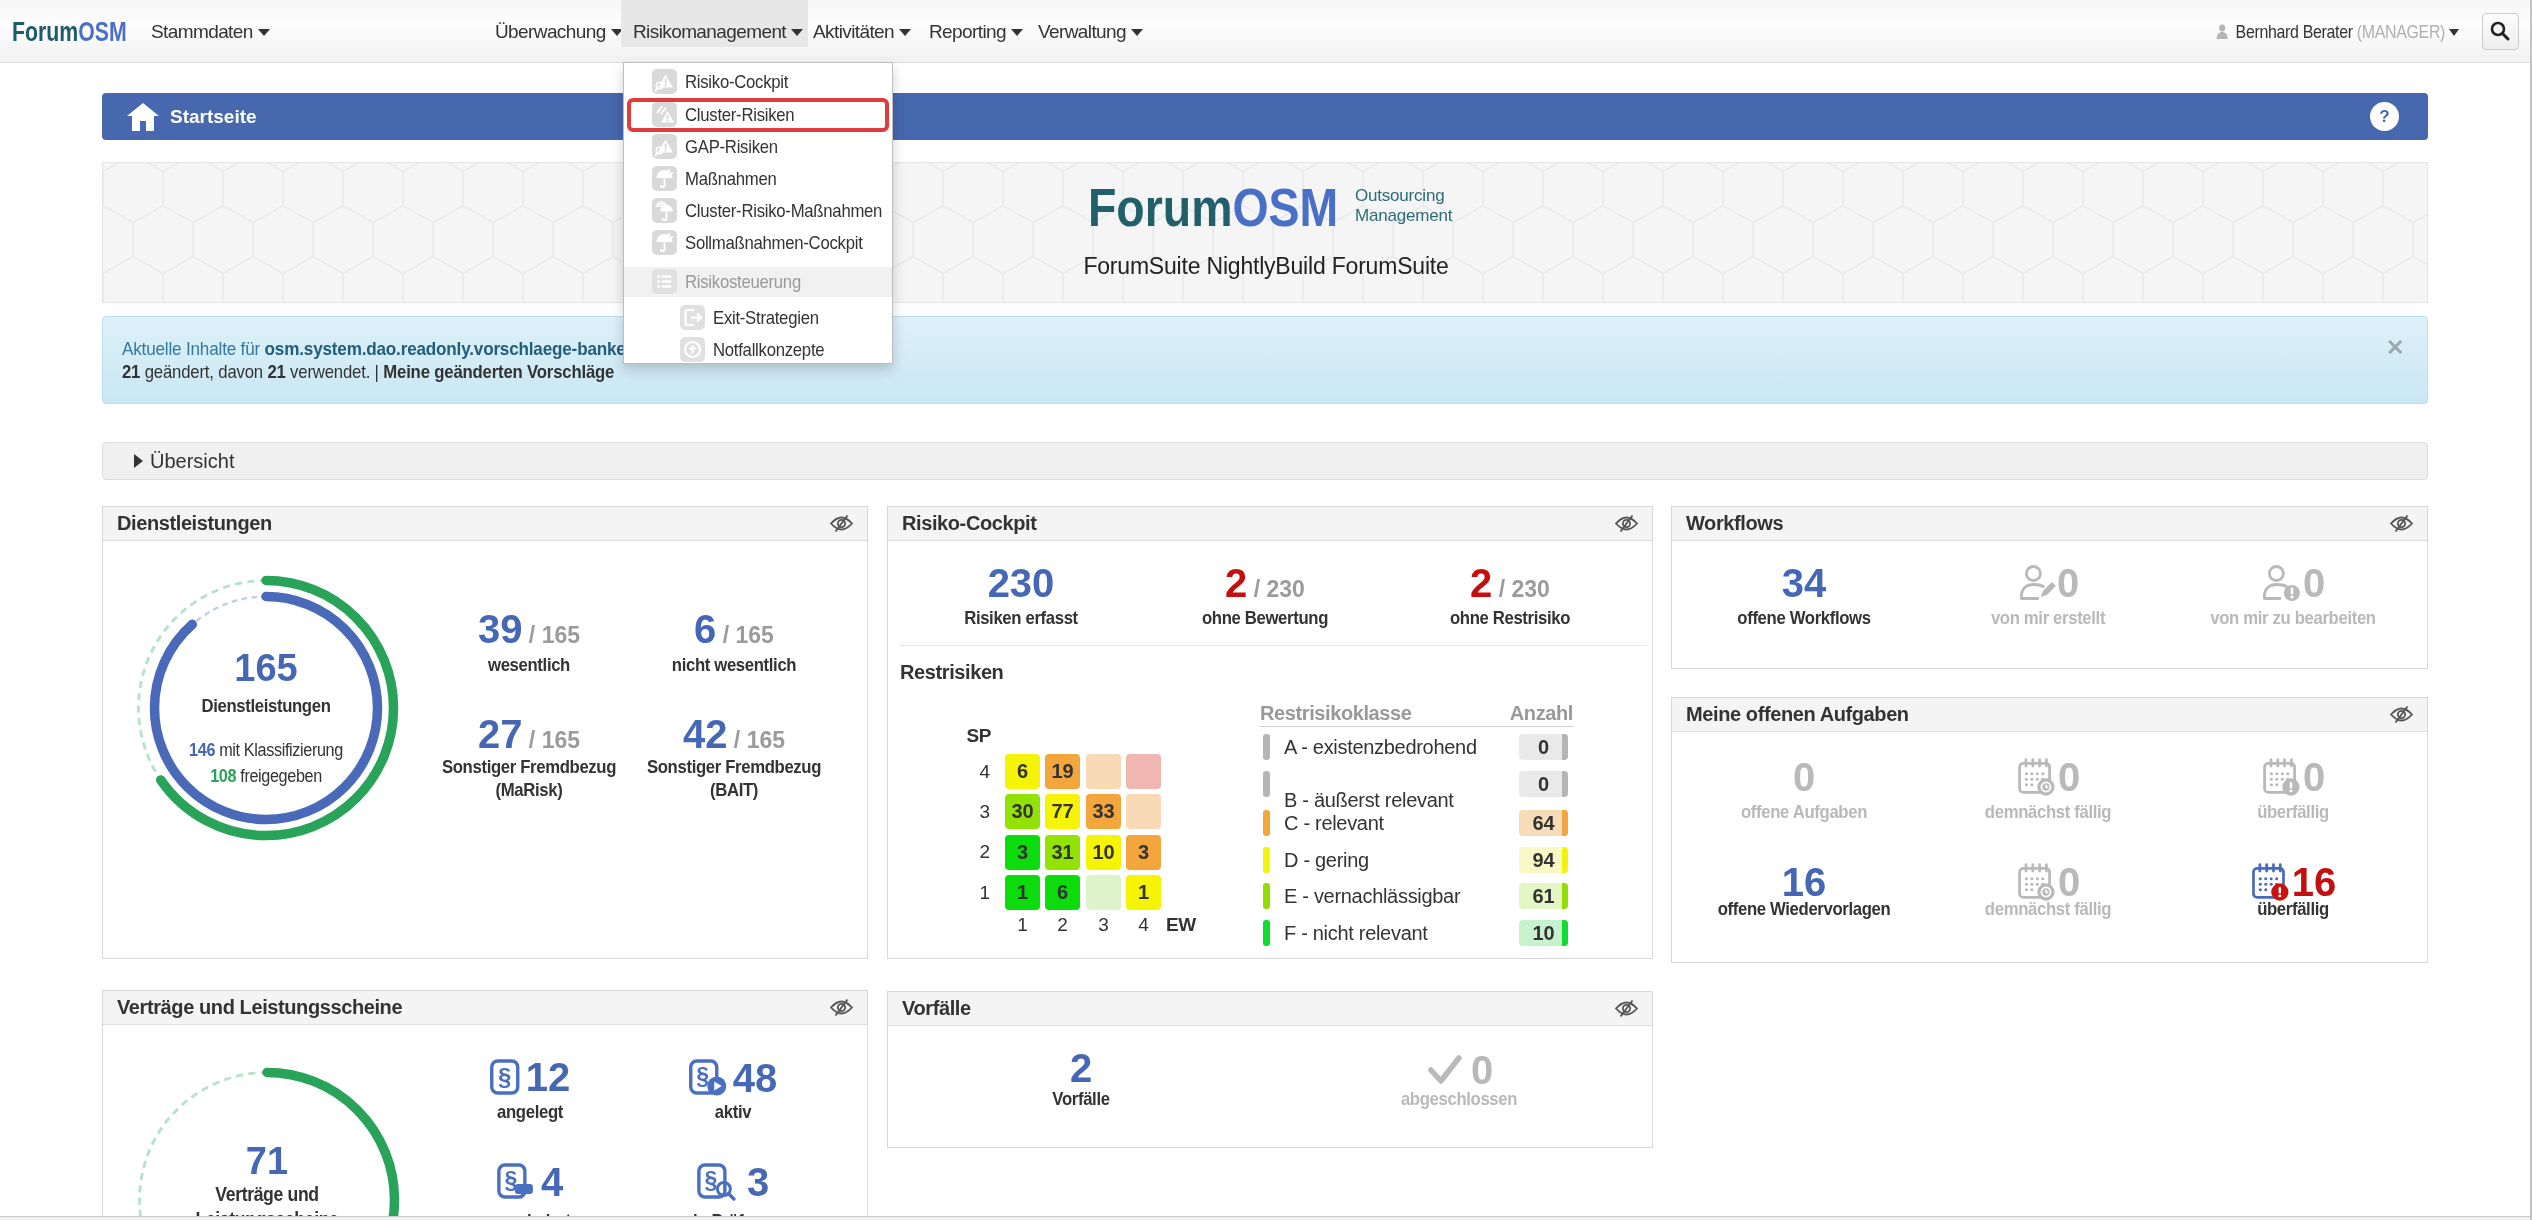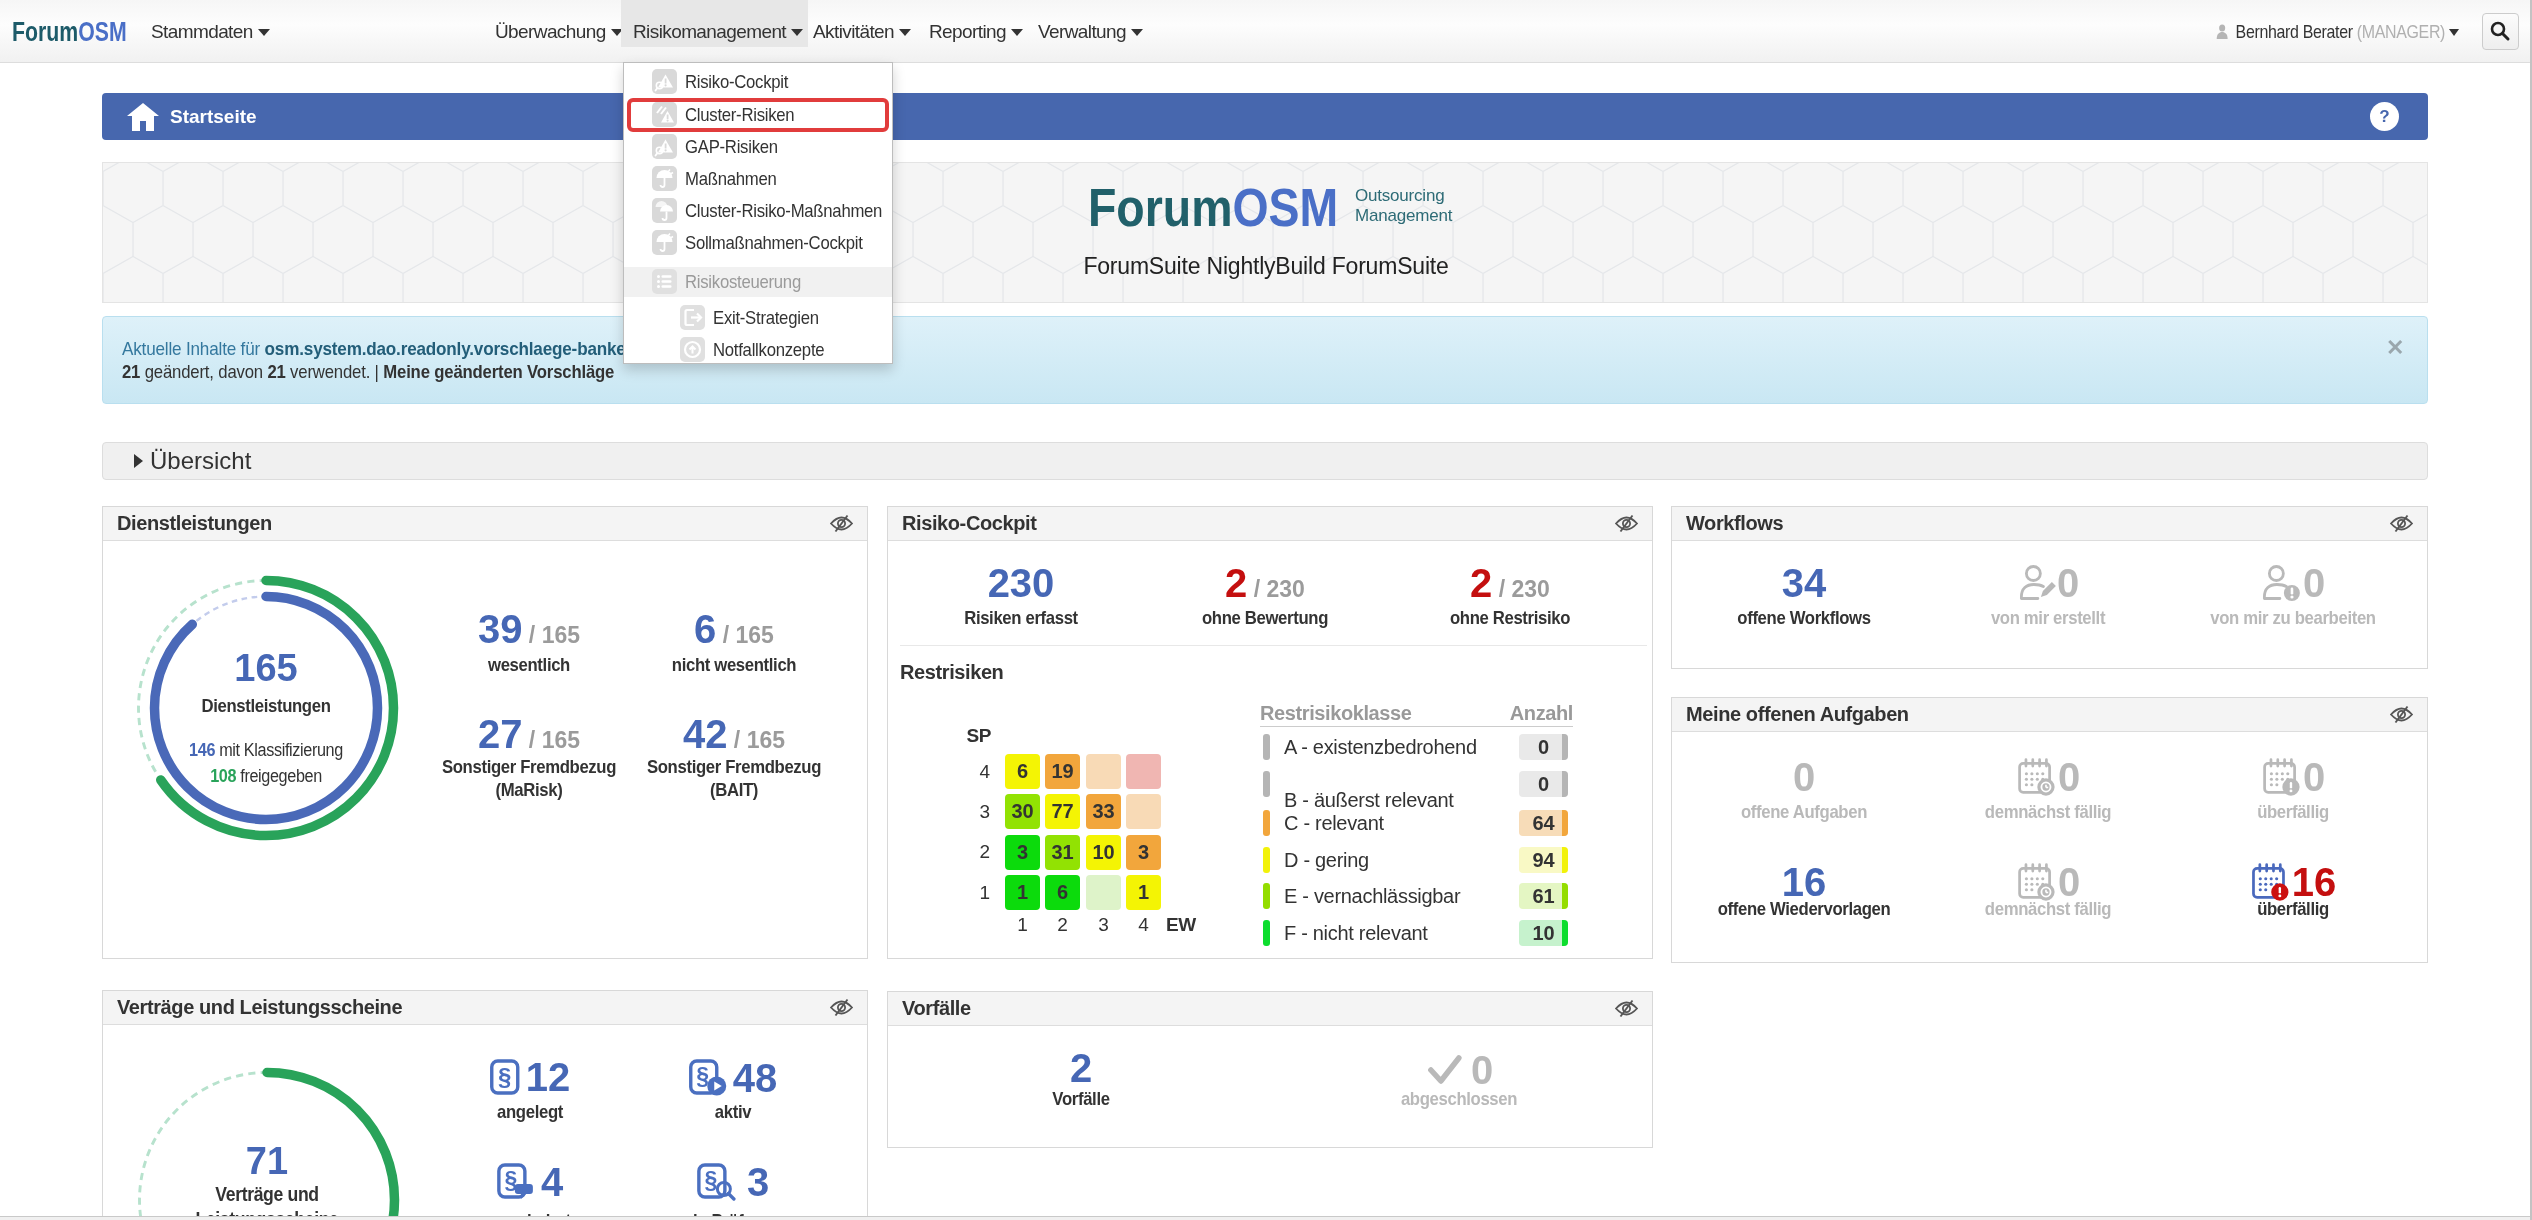--- a/index.html
+++ b/index.html
@@ -29,21 +29,21 @@
 #bnline{position:absolute;left:0;top:90px;width:2326px;text-align:center;font-size:23px;letter-spacing:-0.2px;color:#222}
 
 #alert{position:absolute;left:102px;top:316px;width:2326px;height:88px;background:linear-gradient(180deg,#def1f9,#c9e7f3);border:1px solid #b9dfef;border-radius:4px;font-size:19px;letter-spacing:-0.2px}
 #alert .l1{position:absolute;left:19px;top:21px;color:#34789e;transform:scaleX(0.9);transform-origin:left center;white-space:nowrap}
 #alert .l1 b{color:#235e79}
 #alert .l2{position:absolute;left:19px;top:44px;color:#333;transform:scaleX(0.88);transform-origin:left center;white-space:nowrap}
 #alert .x{position:absolute;left:2283px;top:18px;color:#9aa7ad;font-size:22px;font-weight:bold}
 
 #uebersicht{position:absolute;left:102px;top:442px;width:2326px;height:38px;background:#f0f0f0;border:1px solid #ddd;border-radius:4px}
 #uebersicht .tri{position:absolute;left:31px;top:11px;width:0;height:0;border-top:7px solid transparent;border-bottom:7px solid transparent;border-left:9px solid #333}
-#uebersicht .tt{position:absolute;left:47px;top:0;height:24px;line-height:36px;font-size:24px;font-weight:400;color:#333}
+#uebersicht .tt{position:absolute;left:47px;top:0;height:24px;line-height:36px;font-size:20px;font-weight:400;color:#333}
 
 .card{position:absolute;background:#fff;border:1px solid #d8d8d8}
 .card .hd{position:absolute;left:0;top:0;width:100%;height:34px;background:#f4f4f4;border-bottom:1px solid #ddd}
 .card .hd .tt{position:absolute;left:14px;top:0;height:33px;line-height:33px;font-size:20px;letter-spacing:-0.4px;font-weight:bold;color:#333}
 .card .hd svg.eye{position:absolute;right:14px;top:8px}
 .num{font-weight:bold;font-size:40px;color:#4667b5}
 .num.red{color:#c40f0f}
 .num.gray{color:#b9b9b9}
 .den{font-weight:bold;font-size:23px;color:#9b9b9b}
 .lbl{font-weight:bold;font-size:19px;letter-spacing:-0.4px;color:#333;white-space:nowrap}

